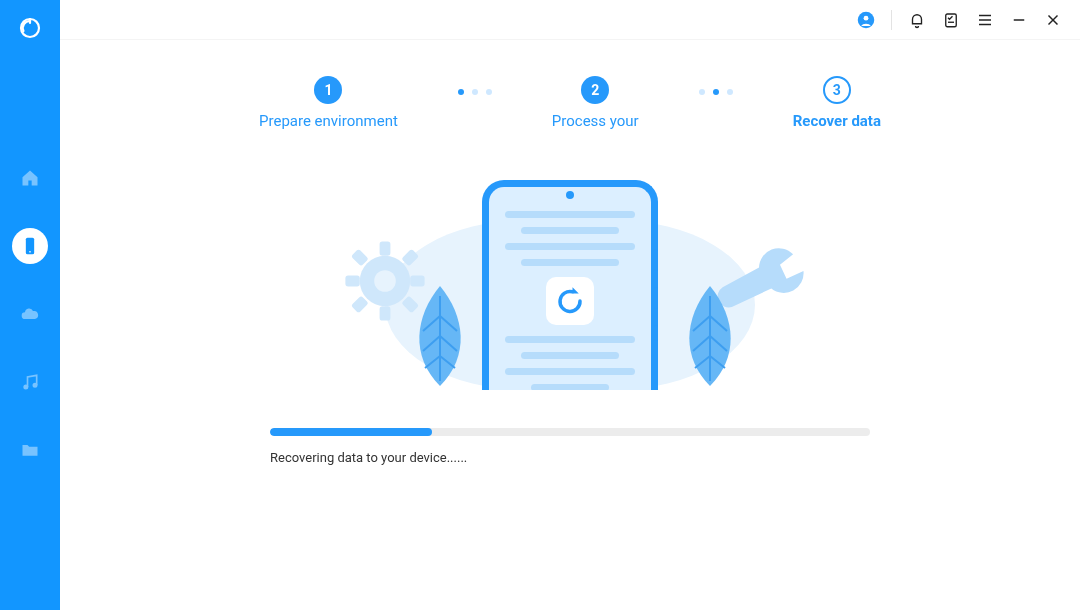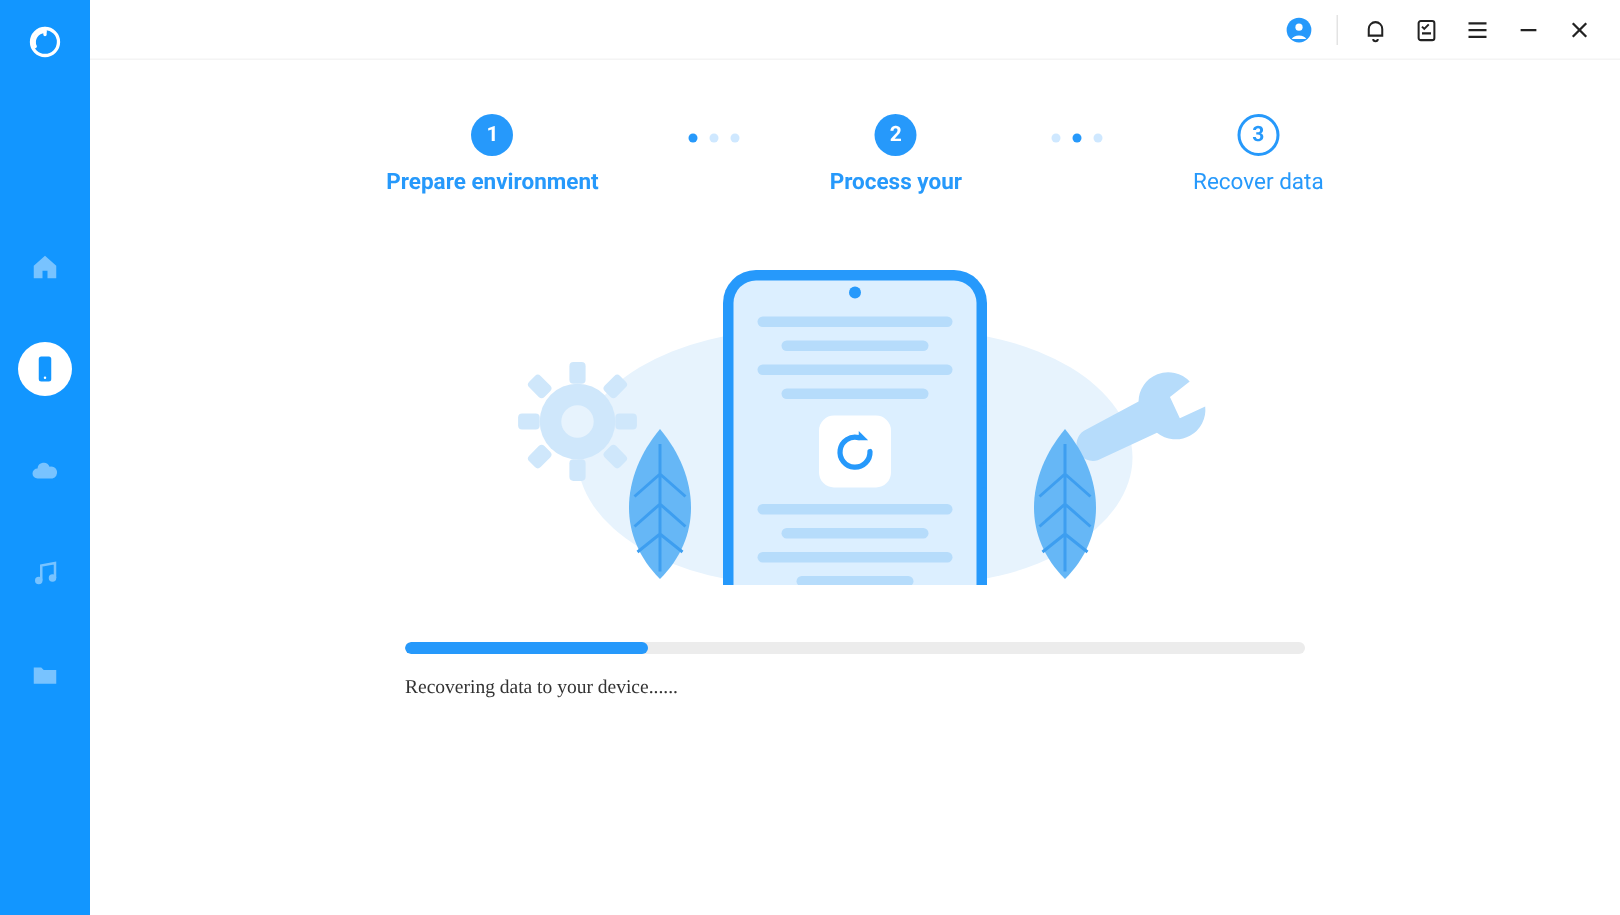--- a/index.html
+++ b/index.html
@@ -26,22 +26,22 @@
     .content { flex: 1; display: flex; flex-direction: column; align-items: center; padding-top: 36px; }
     .steps { display: flex; align-items: center; gap: 60px; }
     .step { display: flex; flex-direction: column; align-items: center; gap: 8px; }
     .step-circle {
       width: 28px; height: 28px; border-radius: 50%;
       display: flex; align-items: center; justify-content: center;
       font-size: 14px; font-weight: 700;
     }
     .step.filled .step-circle { background: #2699fb; color: #fff; border: none; }
     .step.outline .step-circle { background: #fff; color: #2699fb; border: 2.5px solid #2699fb; }
-    .step-label { font-size: 15px; color: #2699fb; font-weight: 700; }
-    .step.active .step-label { font-weight: 400; }
+    .step-label { font-size: 15px; color: #2699fb; font-weight: 400; }
+    .step.active .step-label { font-weight: 700; }
     .dots { display: flex; gap: 8px; align-items: center; margin-top: -22px;}
     .dots span { width: 6px; height: 6px; border-radius: 50%; background: #cfe8ff; }
     .dots span.bold { background: #2699fb; }
     .illustration { margin-top: 50px; position: relative; width: 620px; height: 210px; display:flex; align-items:flex-end; justify-content:center; overflow: hidden; }
     .blob { position:absolute; width: 370px; height: 170px; background:#e7f3fd; border-radius: 200px / 120px; left: 50%; transform: translateX(-50%); bottom: 0; z-index:0; }
     .gear { position:absolute; left: 80px; bottom: 60px; z-index:1; }
     .wrench { position:absolute; right: 60px; bottom: 40px; z-index:1; transform: rotate(20deg); }
     .leaf-left { position:absolute; left: 145px; bottom: 0; z-index:2; }
     .leaf-right { position:absolute; right: 135px; bottom: 0; z-index:2; transform: scaleX(-1); }
     .phone {
@@ -59,21 +59,21 @@
     .phone-line { height: 7px; background: #b6dcfb; border-radius: 4px; margin: 4px 0; }
     .phone-content { width: 80%; margin-top: 10px; display:flex; flex-direction:column; gap: 1px; align-items:center; }
     .phone-content .phone-line.w1 { width: 100%; }
     .phone-content .phone-line.w2 { width: 75%; }
     .phone-content .phone-line.w3 { width: 60%; }
     .reload-box { width: 48px; height: 48px; background:#fff; border-radius: 10px; display:flex; align-items:center; justify-content:center; margin: 6px 0; }
     .phone-side-btn { position:absolute; right:-7px; width:4px; background:#2699fb; border-radius:2px; }
     .phone-side-btn.b1 { top: 62px; height: 22px; }
     .phone-side-btn.b2 { top: 100px; height: 22px; }
     .phone-side-btn.b3 { top: 138px; height: 16px; }
-    .progress-wrap { width: 600px; margin-top: 38px; display:flex; flex-direction:column; gap: 14px; font-family: Liberation Serif, serif; }
+    .progress-wrap { width: 600px; margin-top: 38px; display:flex; flex-direction:column; gap: 14px; }
     .progress-bar { width: 100%; height: 8px; background: #ececec; border-radius: 4px; overflow: hidden; }
     .progress-fill { height: 100%; background: #2699fb; border-radius: 4px; }
     .progress-label { font-size: 13px; color: #333; }
   </style>
 </head>
 <body>
 
 <div class="app">
   <div class="sidebar">
     <div class="sidebar-logo">

